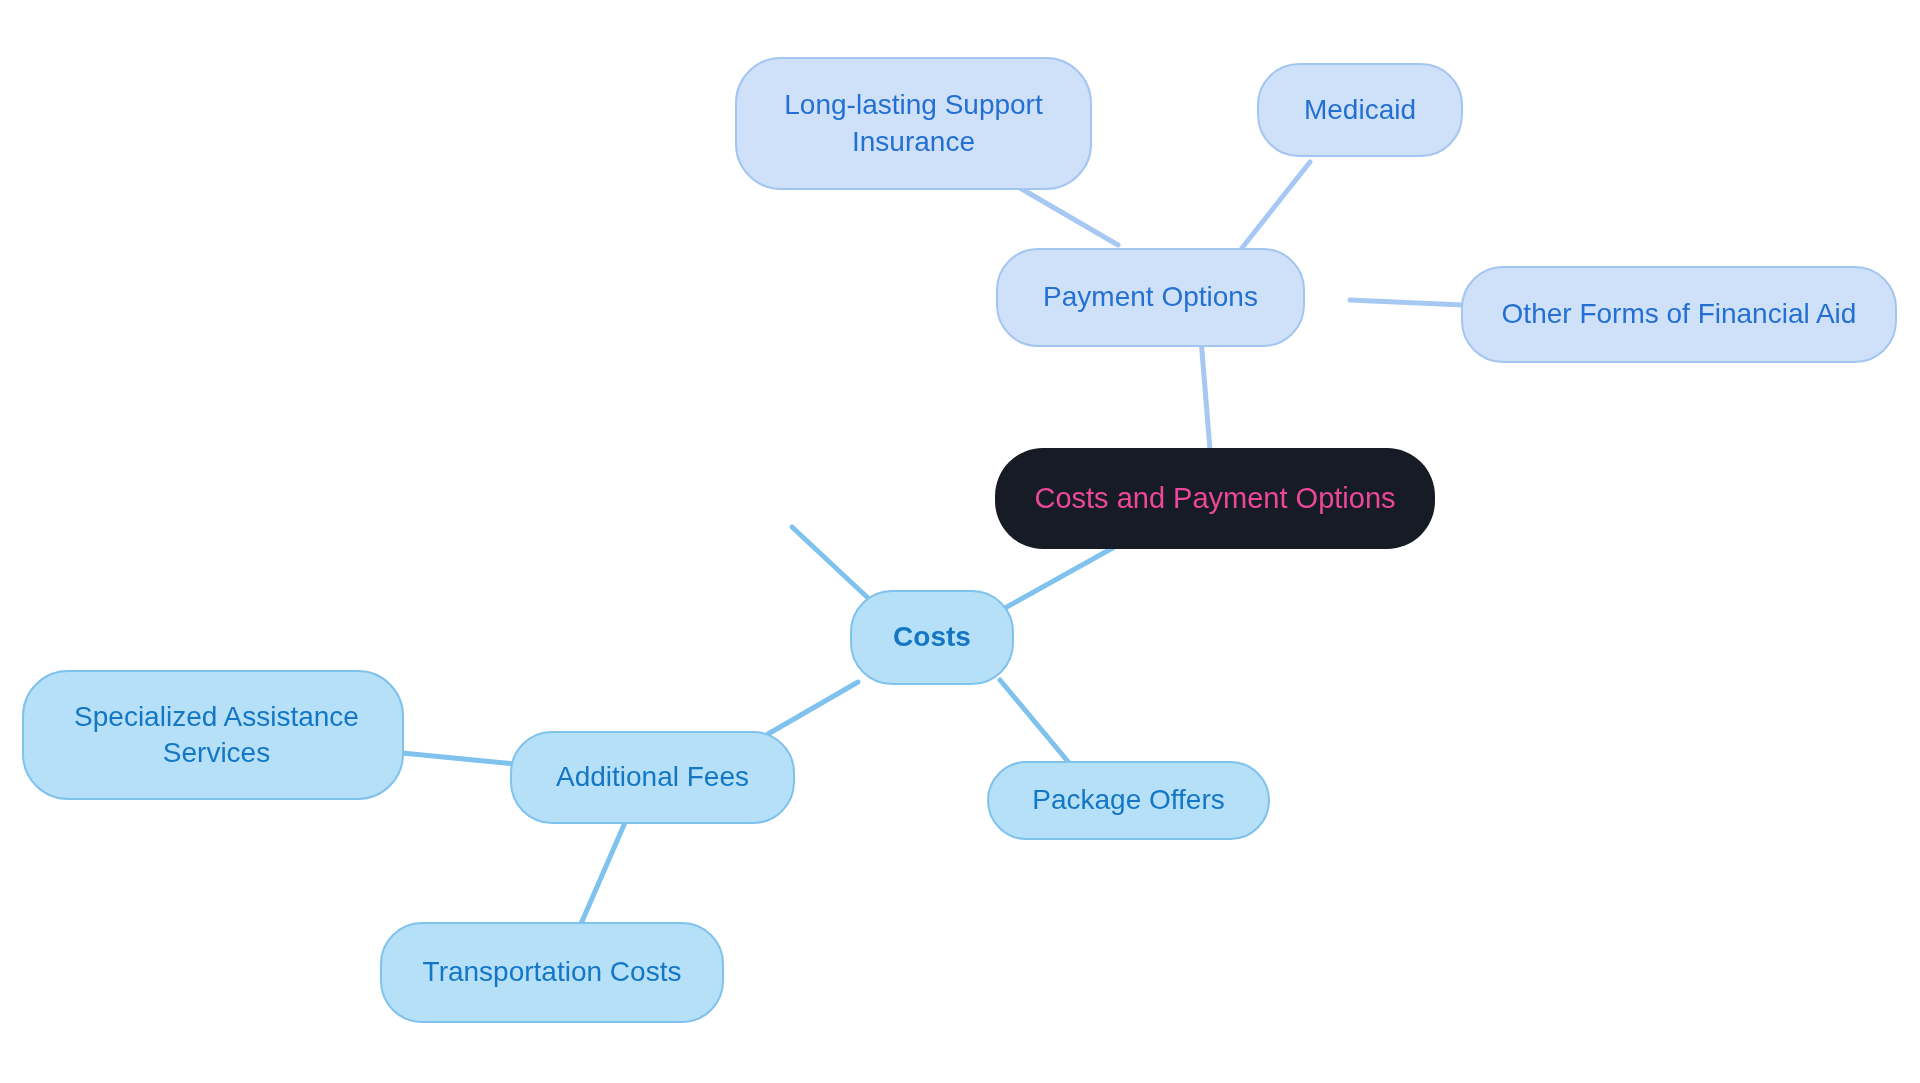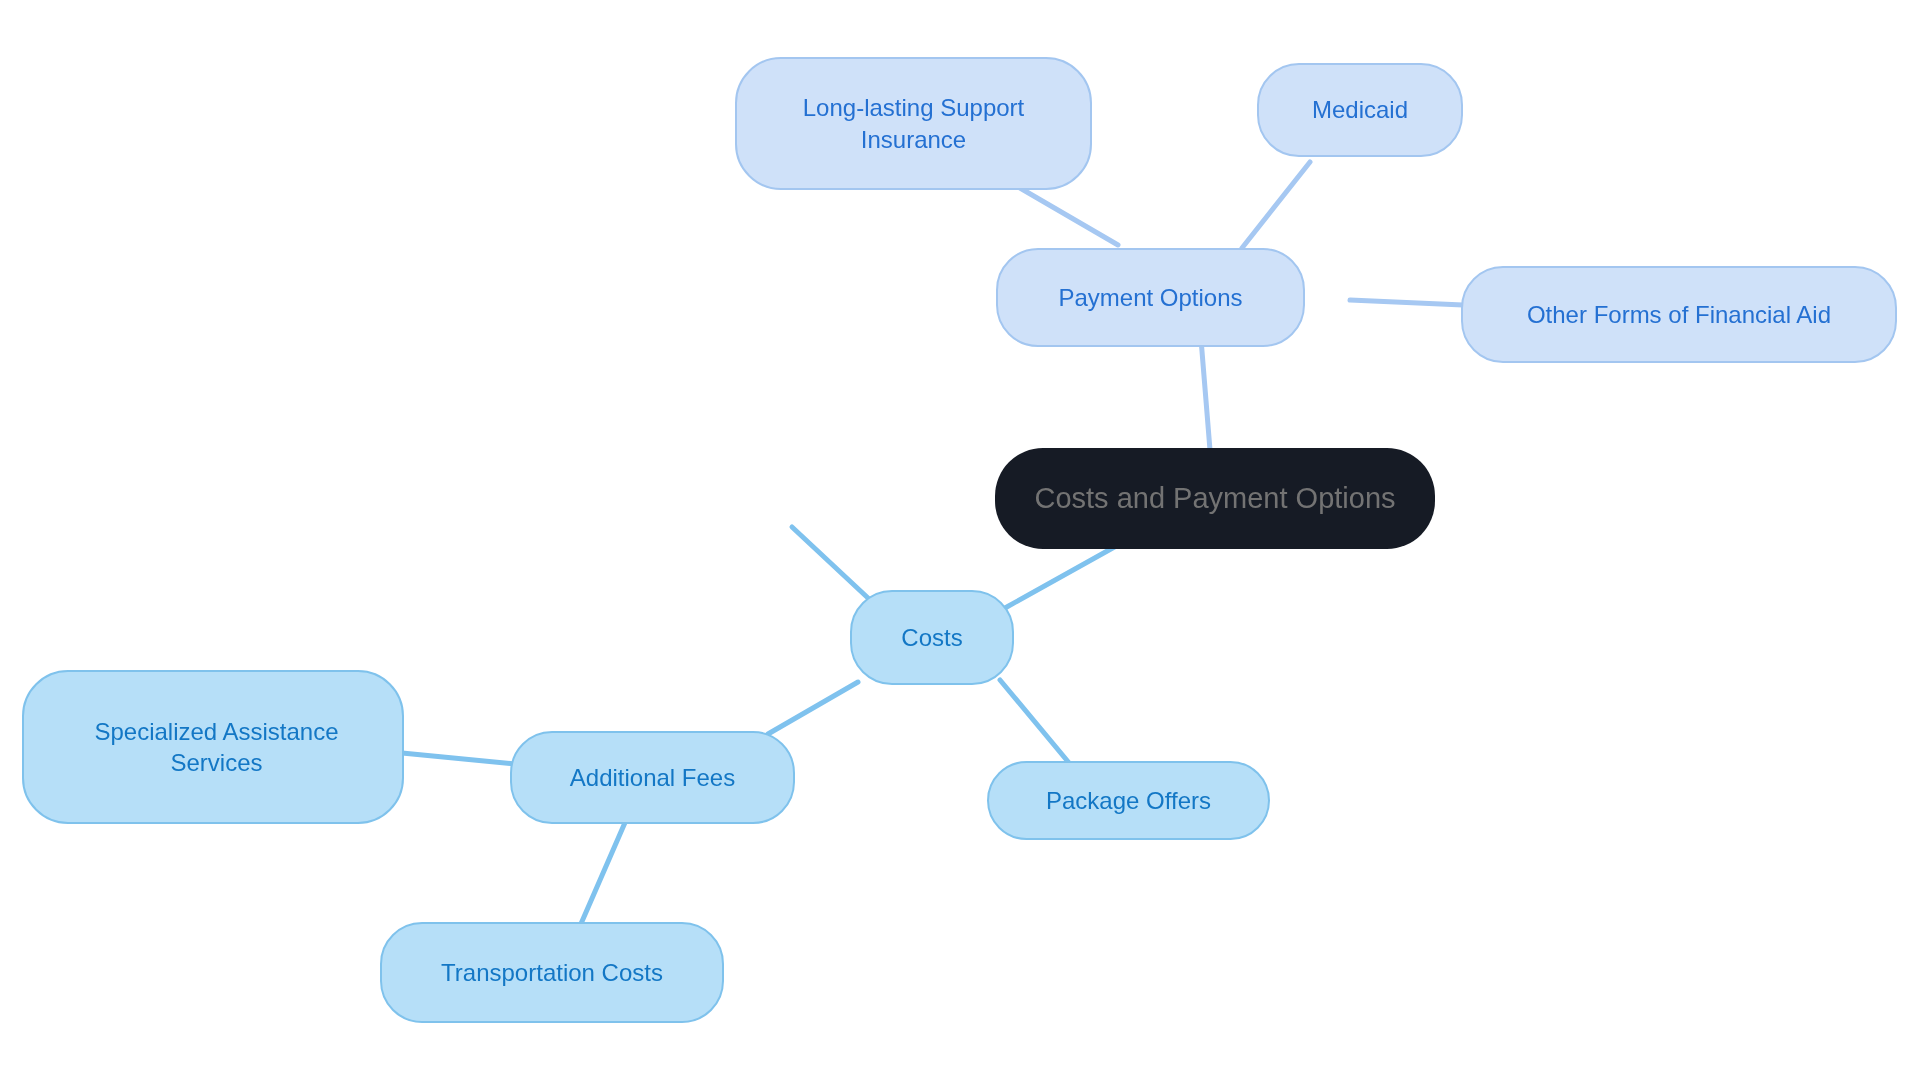--- a/index.html
+++ b/index.html
@@ -22,56 +22,56 @@
     z-index: 0;
   }
   .node {
     position: absolute;
     z-index: 1;
     display: flex;
     align-items: center;
     justify-content: center;
     text-align: center;
     box-sizing: border-box;
-    font-size: 24px;
+    font-size: 28px;
     line-height: 1.3;
     border-radius: 42px;
     cursor: default;
     user-select: none;
   }
   .branch-payment {
     background: #cfe1f9;
     border: 2px solid #a3c6f0;
     color: #2470d2;
   }
   .branch-costs {
     background: #b6dff8;
     border: 2px solid #7fc2ec;
     color: #1377c5;
   }
   .central {
     background: #161b25;
-    color: #737373;
+    color: #ec4899;
     border: none;
     border-radius: 48px;
     font-size: 29px;
   }
   .two-line { border-radius: 46px; padding: 0 28px; }
 
   
   #node-central        { left: 995px;  top: 448px; width: 440px; height: 101px; }
   #node-payment        { left: 996px; top: 248px; width: 309px; height: 99px;  }
   #node-llsi           { left: 735px;  top: 57px;  width: 357px; height: 133px; }
   #node-medicaid       { left: 1257px; top: 63px;  width: 206px; height: 94px;  }
   #node-offa           { left: 1461px; top: 266px; width: 436px; height: 97px;  }
-  #node-costs          { left: 850px;  top: 590px; width: 164px; height: 95px;  }
+  #node-costs          { left: 850px;  top: 590px; width: 164px; height: 95px; font-weight: bold;  }
   #node-hourly         { left: 529px;  top: 436px; width: 285px; height: 99px;  }
   #node-af             { left: 510px;  top: 731px; width: 285px; height: 93px;  }
   #node-po             { left: 987px;  top: 761px; width: 283px; height: 79px;  }
-  #node-sas            { left: 22px;   top: 670px; width: 382px; height: 154px; padding-left: 35px; }
+  #node-sas            { left: 22px;   top: 670px; width: 382px; height: 130px; padding-left: 35px; }
   #node-tf             { left: 380px;  top: 922px; width: 344px; height: 101px; }
 
   .edge-payment { stroke: #a6c8f2; stroke-width: 5; stroke-linecap: round; }
   .edge-costs   { stroke: #7fc2ee; stroke-width: 5; stroke-linecap: round; }
 </style>
 </head>
 <body>
 
 <div id="canvas">
 

